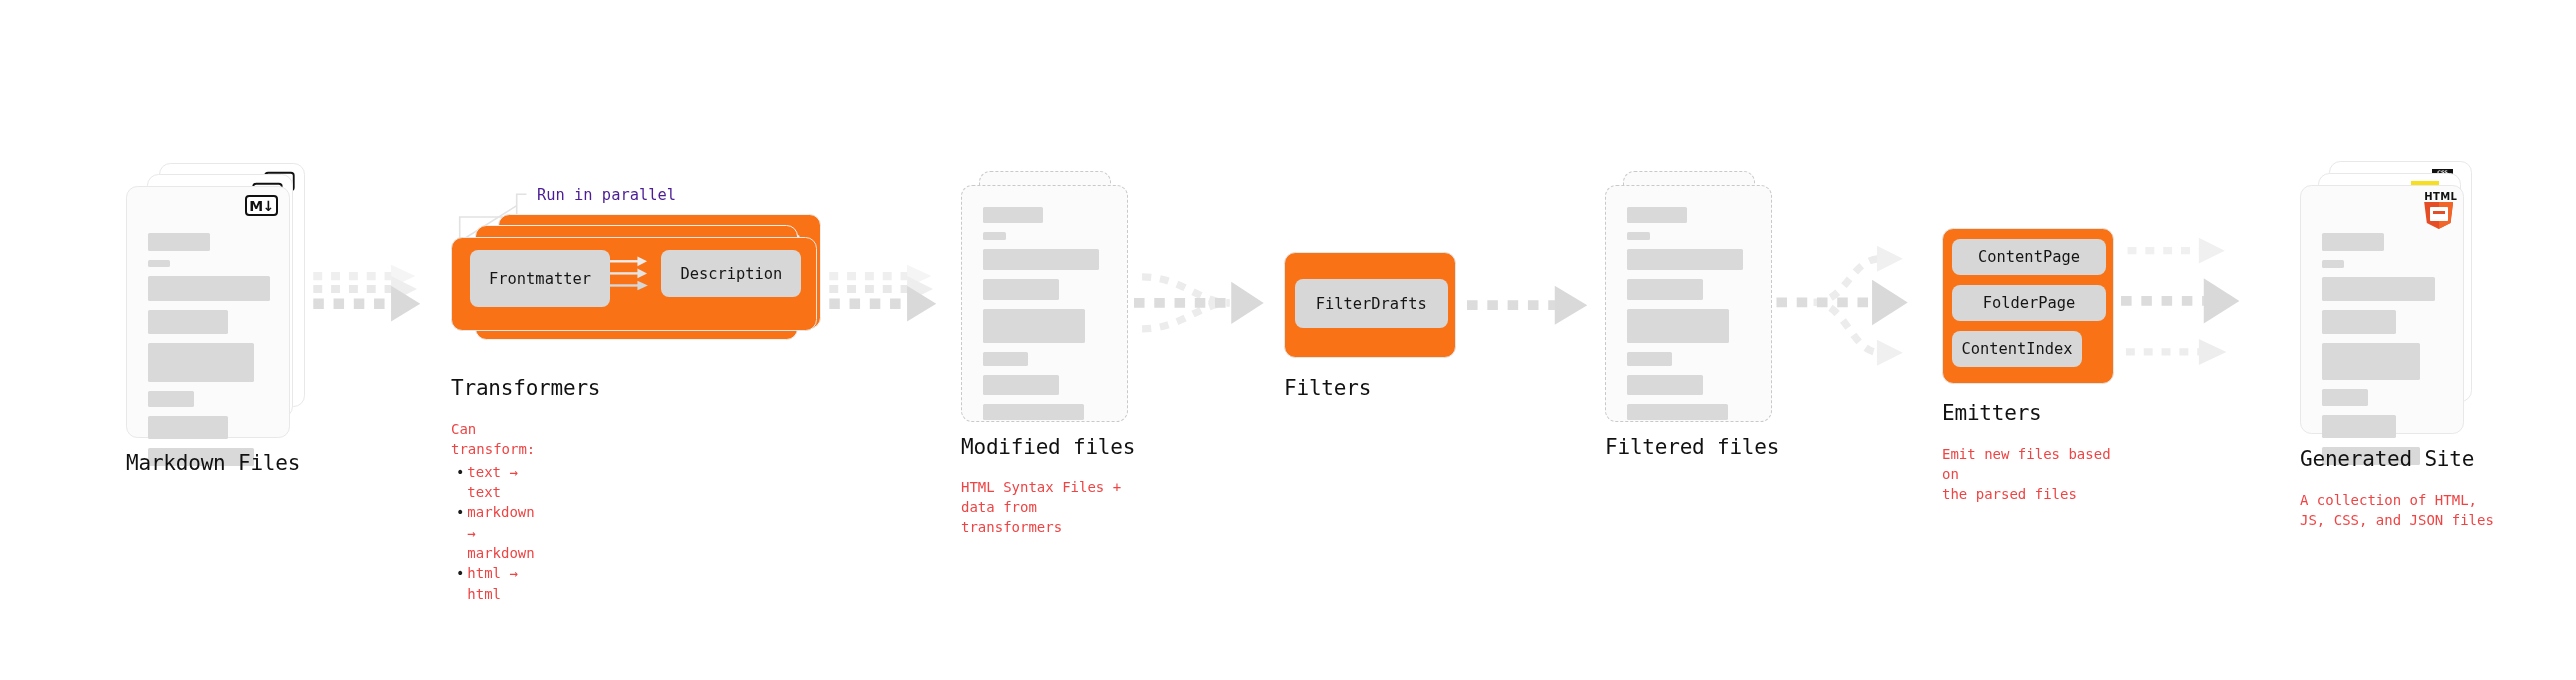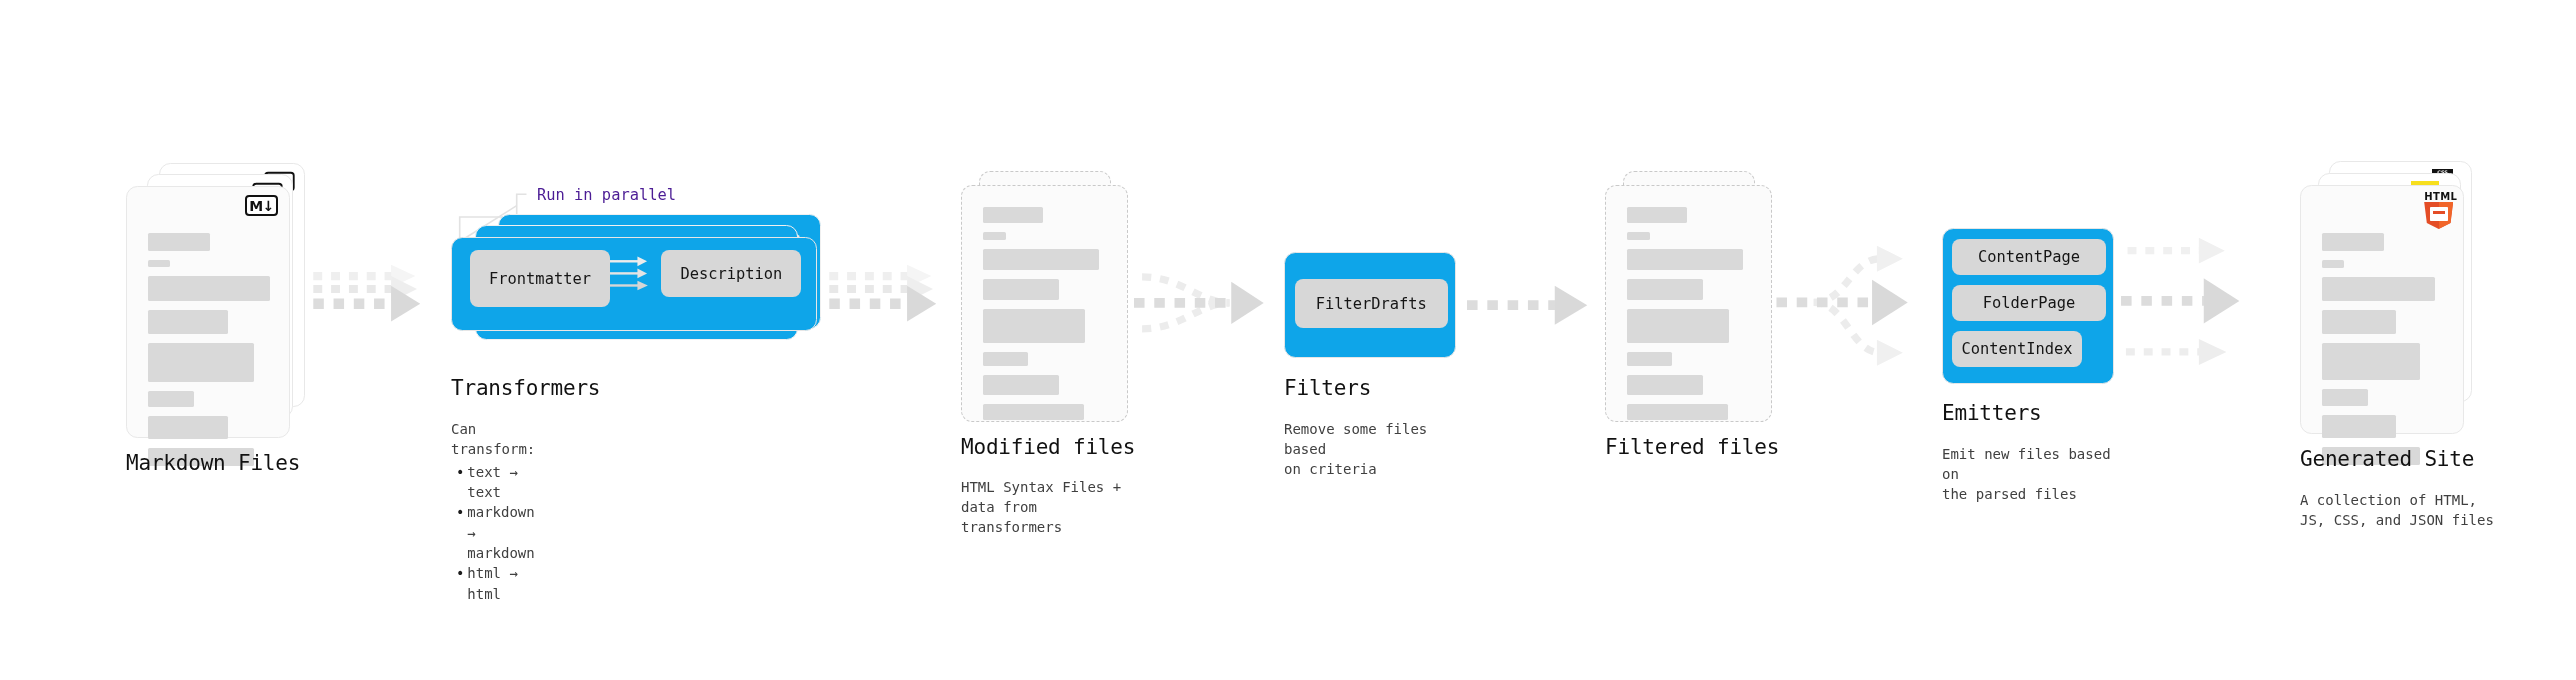--- a/index.html
+++ b/index.html
@@ -77,35 +77,35 @@
   .css-badge { position: absolute; width: 21px; height: 9.8px; background: #111;
     font-family: "DejaVu Sans", "Liberation Sans", sans-serif;
     color:#fff; font-size:4.9px; font-weight:700; text-align:center; line-height:7.3px;
     border-bottom: 3.3px solid #264de4; }
 
   
   .caption-title {
     font-size: 21px; color: #111; letter-spacing: -0.2px; white-space: nowrap;
   }
   .caption-sub {
-    font-size: 14px; color: #404040; line-height: 1.42; margin-top: 11.4px;
+    font-size: 14px; color: #ef4444; line-height: 1.42; margin-top: 11.4px;
   }
   .caption-sub .lead { margin-bottom: 1.6px; }
   .bullets { list-style: none; margin-top: 0; }
   .bullets li { position: relative; padding-left: 16.3px; line-height: 1.45; }
   .bullets li:before {
     content: "\2022"; position: absolute; left: 4.9px; top: 0; color: #1c1c1c;
   }
 
   
   .group-box {
     position: absolute;
     border: 1.6px solid #e6e6e6;
     border-radius: 11.4px;
-    background: #0ea5e9;
+    background: #f97316;
   }
   .chip {
     position: absolute;
     background: #d7d7d7;
     border-radius: 8.1px;
     display: flex; align-items: center; justify-content: center;
     font-size: 15.4px; color: #151515; white-space: nowrap;
   }
 
   
@@ -243,24 +243,20 @@
     <path d="M10,82 C60,82 80,50 118,50" fill="none" stroke="#ececec" stroke-width="9" stroke-dasharray="11 11"></path>
     <line x1="0" y1="50" x2="122" y2="50" stroke="#dcdcdc" stroke-width="12" stroke-dasharray="13 12"></line>
     <polygon points="120,24 160,50 120,76" fill="#d9d9d9"></polygon>
   </svg>
 
   <div class="node" style="left:1284px; top:252px;">
     <div class="group-box" style="left:0px; top:0px; width:172px; height:106px; position:relative;">
       <div class="chip" style="left:9.8px; top:26px; width:153px; height:49px;">FilterDrafts</div>
     </div>
     <div class="caption-title" style="position:absolute; left:0px; top:124px;">Filters</div>
-    <div class="caption-sub" style="position:absolute; left:0px; top:157px;">
-      <div>Remove some files based</div>
-      <div>on criteria</div>
-    </div>
   </div>
 
   <svg class="arrow-svg" style="left:1467px; top:288px;" width="130" height="49" viewBox="0 0 160 60">
     <line x1="0" y1="21" x2="110" y2="21" stroke="#dcdcdc" stroke-width="12" stroke-dasharray="13 12"></line>
     <polygon points="108,-3 148,21 108,45" fill="#d9d9d9"></polygon>
   </svg>
 
   <div class="node" style="left:1605px; top:171px;">
     <div class="card-stack" style="width:179px;height:260px;">
       <div class="card dashed" style="left:18px; top:0px; width:132px; height:228px;"></div>

